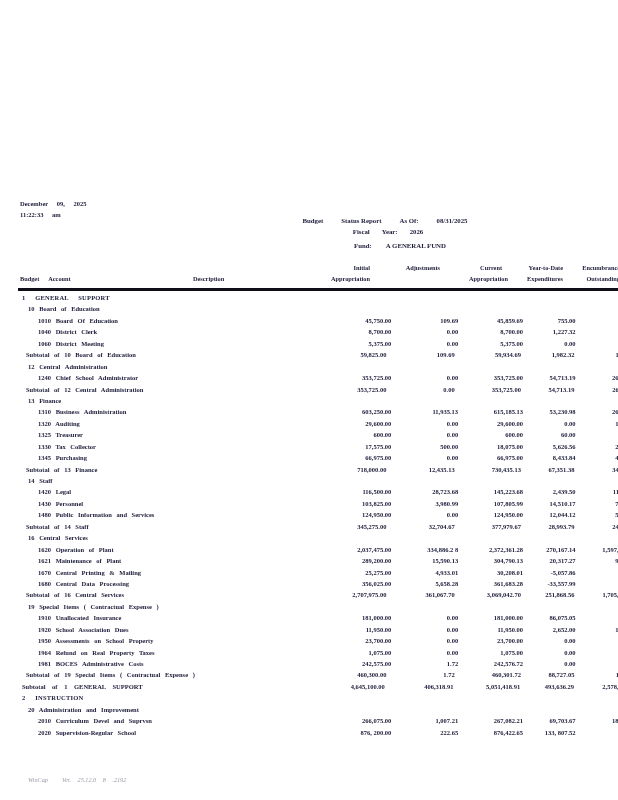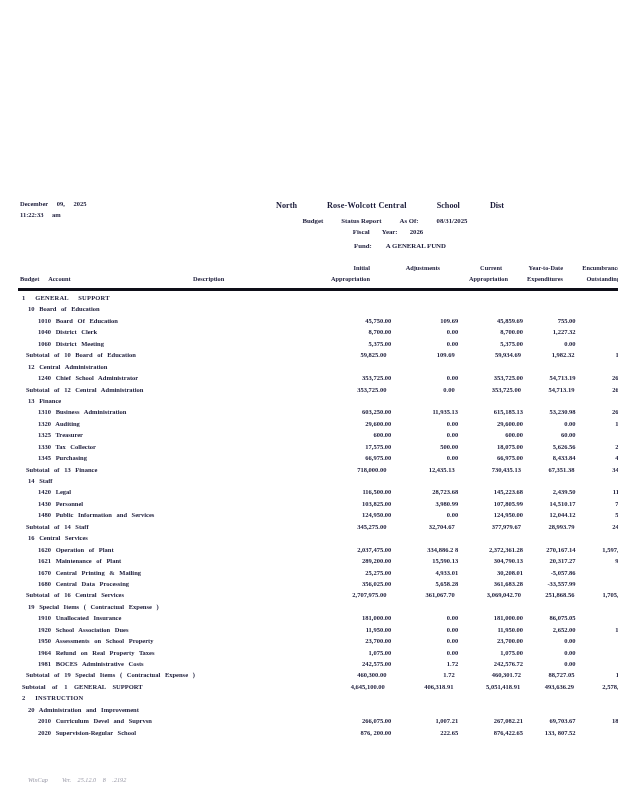--- a/index.html
+++ b/index.html
@@ -44,26 +44,20 @@
 </head>
 <body>
 
 <div class="page">
 
   <div class="printstamp">
     <div>December 09, 2025</div>
     <div>11:22:33 am</div>
   </div>
 
-  <div class="cline org">
-    <span>North</span>
-    <span class="part-mid">Rose-Wolcott Central</span>
-    <span>School</span>
-    <span>Dist</span>
-  </div>
 
   <div class="cline rline2">
     <span>Budget</span>
     <span>Status Report</span>
     <span>As Of:</span>
     <span>08/31/2025</span>
   </div>
 
   <div class="cline rline3">
     <span>Fiscal</span>

